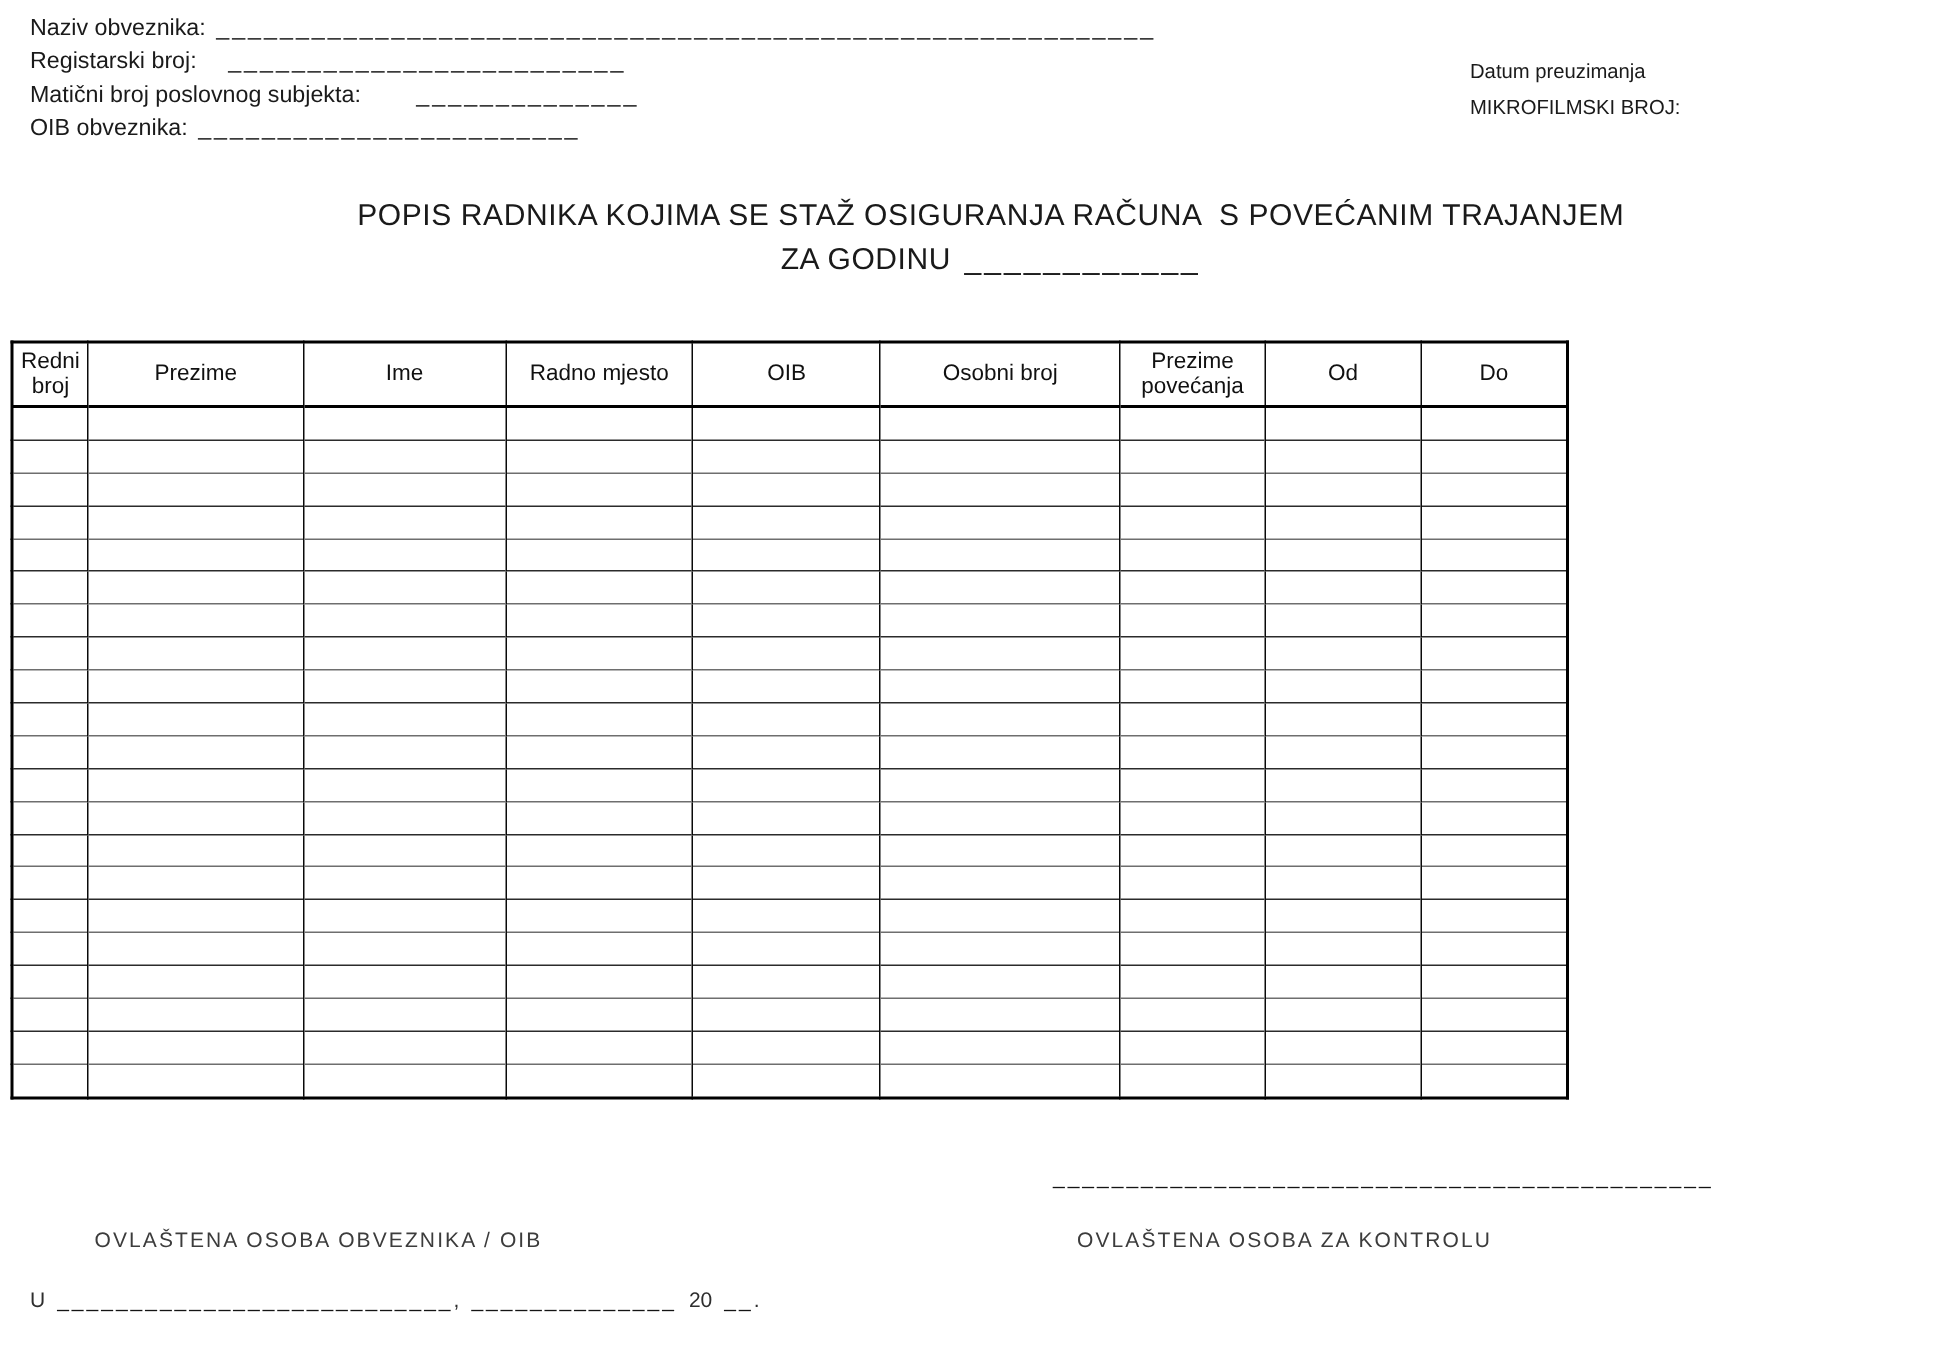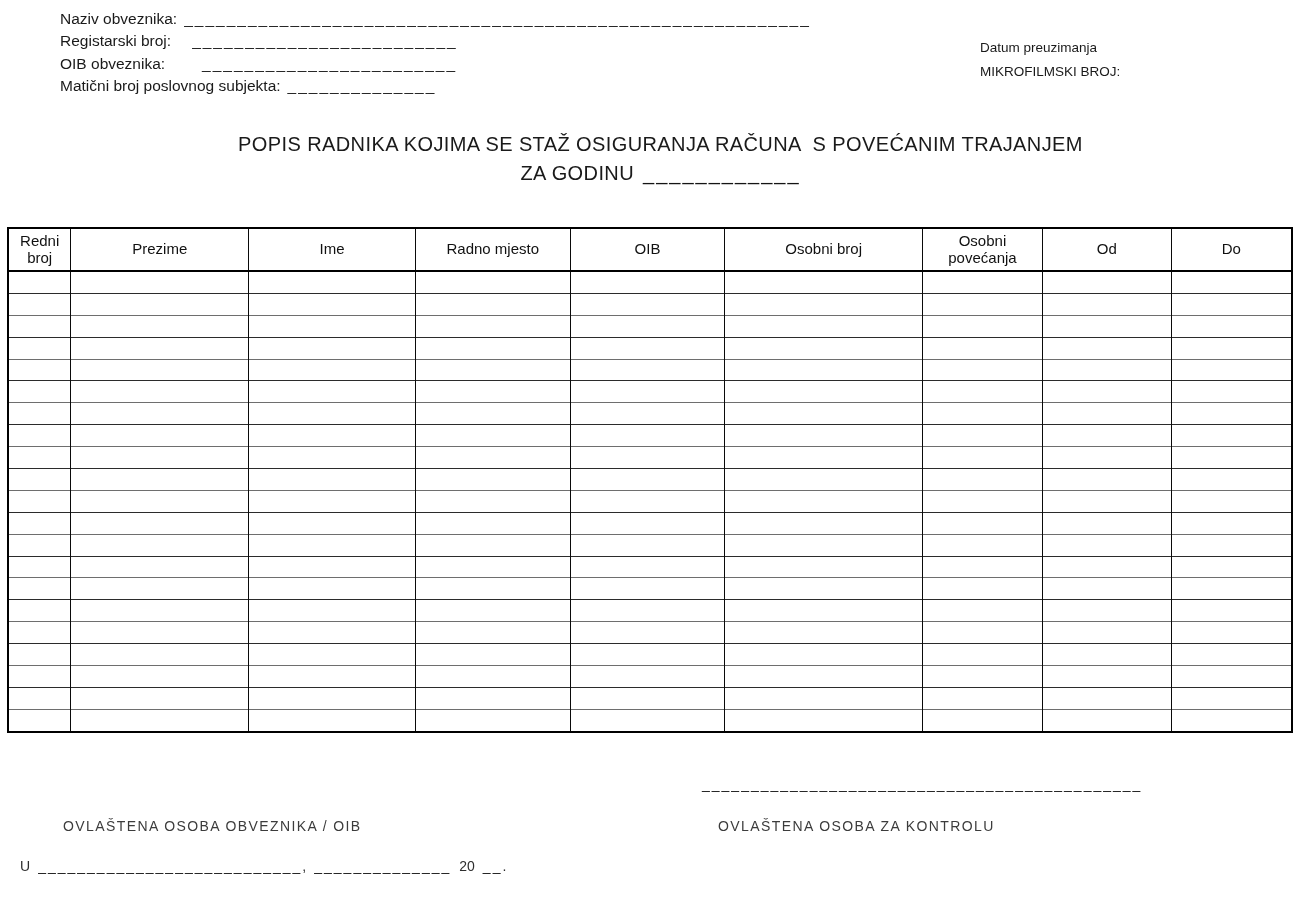--- a/index.html
+++ b/index.html
@@ -12,37 +12,37 @@
     font-family: "Liberation Sans", "DejaVu Sans", sans-serif;
     overflow: hidden;
   }
   .abs { position: absolute; }
 
   
   .blank { letter-spacing: 2px; color: #141414; white-space: nowrap; }
 
   
   .head-fields { left: 20px; top: 8px; font-size: 15.5px; line-height: 22.4px; }
-  .field-line { white-space: nowrap; margin-left: 40px; }
+  .field-line { white-space: nowrap; }
   .field-line .blank { margin-left: 7px; }
   .field-line:nth-child(2) .blank { margin-left: 21px; text-align: center; }
   .field-line:nth-child(3) .blank { margin-left: 37px; }
 
   
   .head-right { left: 980px; top: 36px; font-size: 13.5px; line-height: 24px; }
 
   
   .title-block { left: 0; top: 130px; width: 100%; text-align: center;
                  font-size: 20px; letter-spacing: 0.4px; line-height: 29px; padding-left: 11px; }
   .title-line1 { white-space: pre; }
   .title-blank { margin-left: 9px; text-align: center; }
 
   
   table.workers {
-    position: absolute; left: 7px; top: 227px; width: 1286px;
+    position: absolute; left: 7px; top: 227px; width: 1039px;
     border-collapse: collapse; table-layout: fixed;
     border: 2px solid #000;
   }
   table.workers th, table.workers td {
     border-left: 1.5px solid #0a0a0a;
     border-right: 1.5px solid #0a0a0a;
     padding: 0;
   }
   table.workers th {
     height: 41px; font-size: 15px; font-weight: normal;
@@ -70,24 +70,24 @@
 <div class="page">
 
   <div class="abs head-fields">
     <div class="field-line">
       <span>Naziv obveznika:</span><span class="blank">___________________________________________________________</span>
     </div>
     <div class="field-line">
       <span>Registarski broj:</span><span class="blank">_________________________</span>
     </div>
     <div class="field-line">
+      <span>Matični broj poslovnog subjekta:</span><span class="blank">______________</span>
+    </div>
+    <div class="field-line">
       <span>OIB obveznika:</span><span class="blank">________________________</span>
-    </div>
-    <div class="field-line">
-      <span>Matični broj poslovnog subjekta:</span><span class="blank">______________</span>
     </div>
   </div>
 
   <div class="abs head-right">
     <div>Datum preuzimanja</div>
     <div>MIKROFILMSKI BROJ:</div>
   </div>
 
   <div class="abs title-block">
     <div class="title-line1">POPIS RADNIKA KOJIMA SE STAŽ OSIGURANJA RAČUNA  S POVEĆANIM TRAJANJEM</div>
@@ -109,21 +109,21 @@
         <col style="width: 9.41%;">
       </colgroup>
     <thead>
       <tr>
           <th>Redni broj</th>
           <th>Prezime</th>
           <th>Ime</th>
           <th>Radno mjesto</th>
           <th>OIB</th>
           <th>Osobni broj</th>
-          <th>Osobni povećanja</th>
+          <th>Prezime povećanja</th>
           <th>Od</th>
           <th>Do</th>
         </tr>
     </thead>
     <tbody>
         <tr>
           <td></td>
           <td></td>
           <td></td>
           <td></td>

